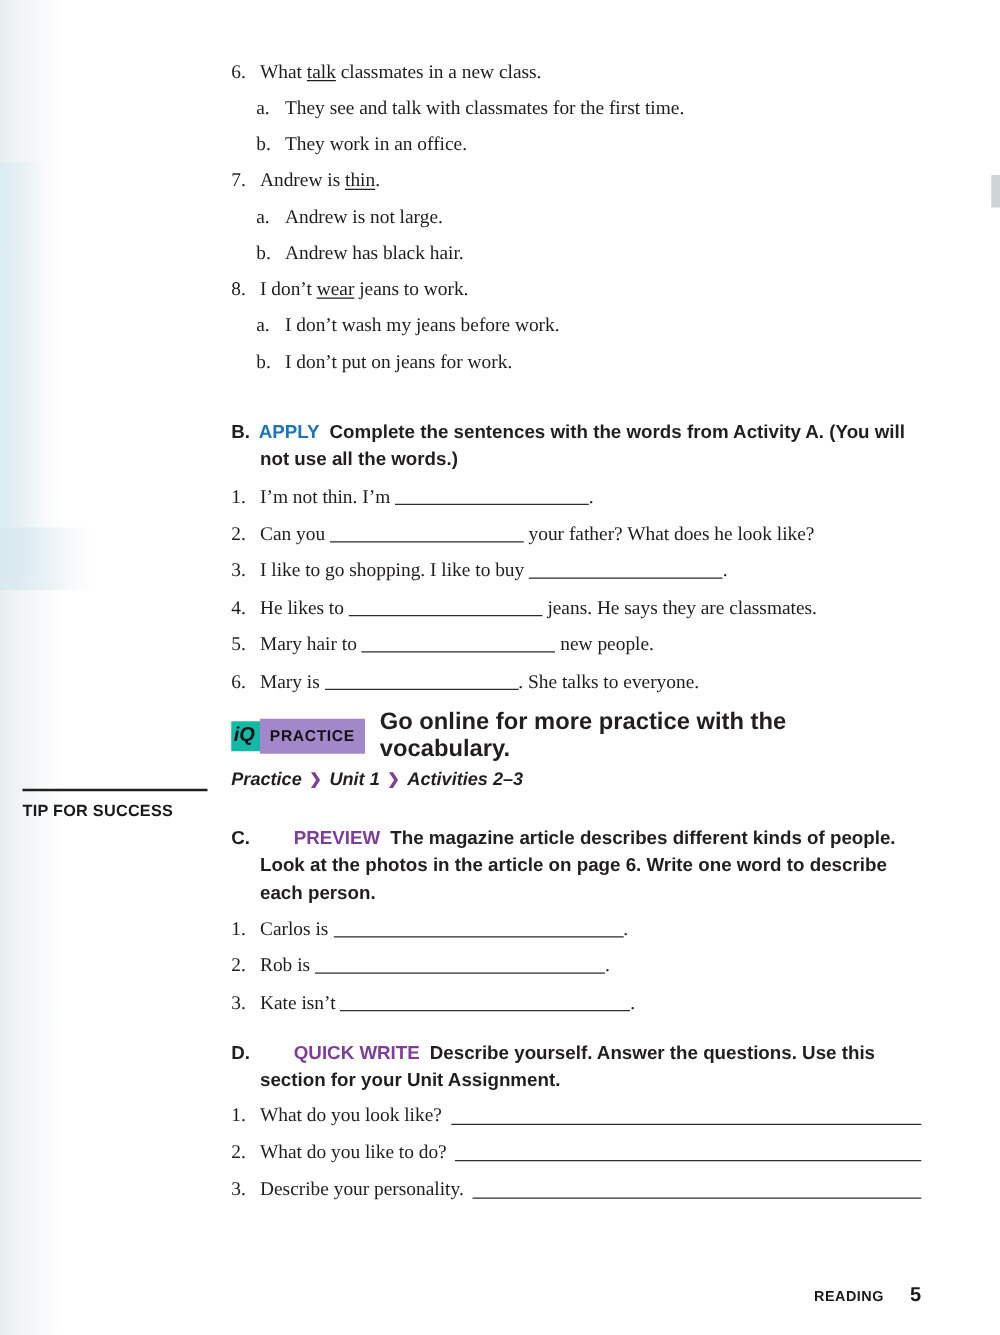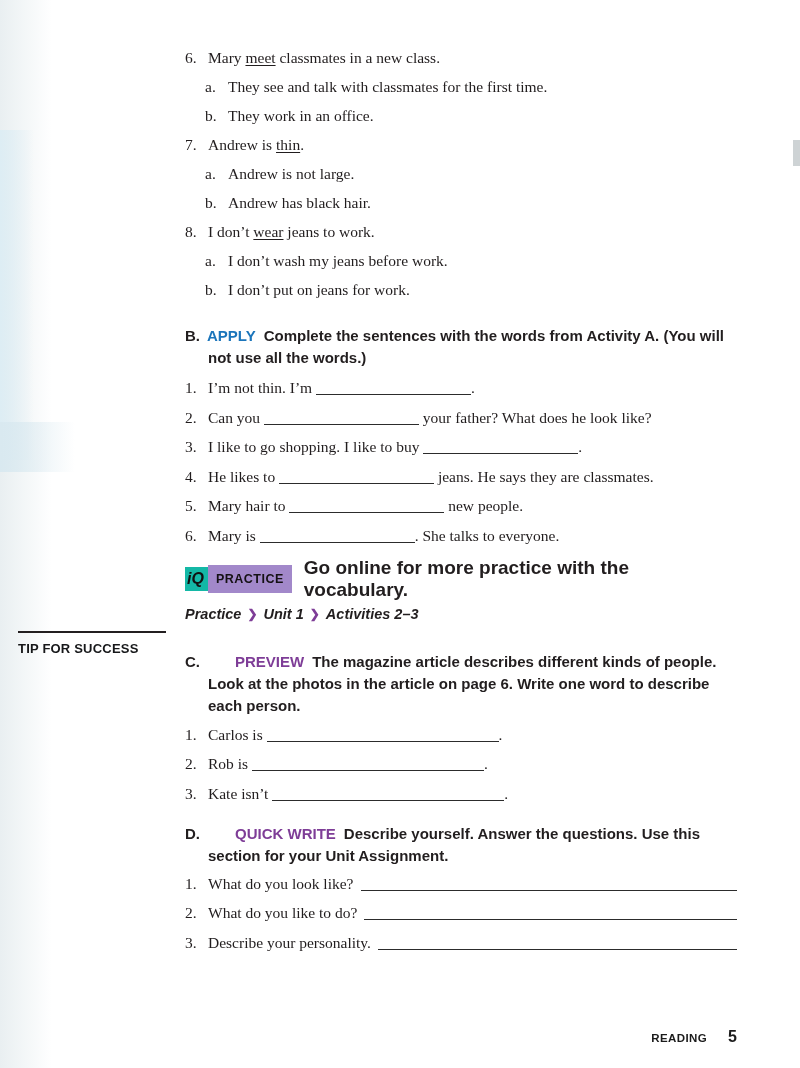--- a/index.html
+++ b/index.html
@@ -68,21 +68,21 @@
     font-weight:700;
     font-size:15px; line-height:22px;
     color:#221e1f;
     padding-left:23px; text-indent:-23px;
   }
   .sec-letter { color:#221e1f; margin-right:7px; }
   .sec-label { margin-right:8px; }
   .label-blue { color:#1b75bb; }
   .label-purple { color:#7e3d97;margin-left:28px; }
   .sec-items { margin-top:9px; }
-  .sec-b { margin-top:25px; }
+  .sec-b { margin-top:35px; }
   .sec-b .row { margin-bottom:9.5px; }
   .sec-c { margin-top:26px; }
   .sec-c .sec-items { margin-top:8px; }
   .sec-c .row { margin-bottom:9.5px; }
   .sec-d { margin-top:19px; }
   .sec-d .sec-items { margin-top:7px; }
   .sec-d .row { margin-bottom:9.5px; }
 
   
   .d-row .txt { flex:none; margin-right:7px; }
@@ -166,21 +166,21 @@
   <div class="edge-left-blue"></div>
   <div class="edge-corner-blue"></div>
   <div class="edge-right-notch"></div>
 
   <div class="content">
 
     <section>
 
       <div class="row">
         <span class="num">6.</span>
-        <span class="txt"><span>Mary </span><span class="uword">meet</span><span> classmates in a new class.</span></span>
+        <span class="txt"><span>What </span><span class="uword">talk</span><span> classmates in a new class.</span></span>
       </div>
       <div class="row opt">
         <span class="num">a.</span>
         <span class="txt">They see and talk with classmates for the first time.</span>
       </div>
       <div class="row opt">
         <span class="num">b.</span>
         <span class="txt">They work in an office.</span>
       </div>
 

